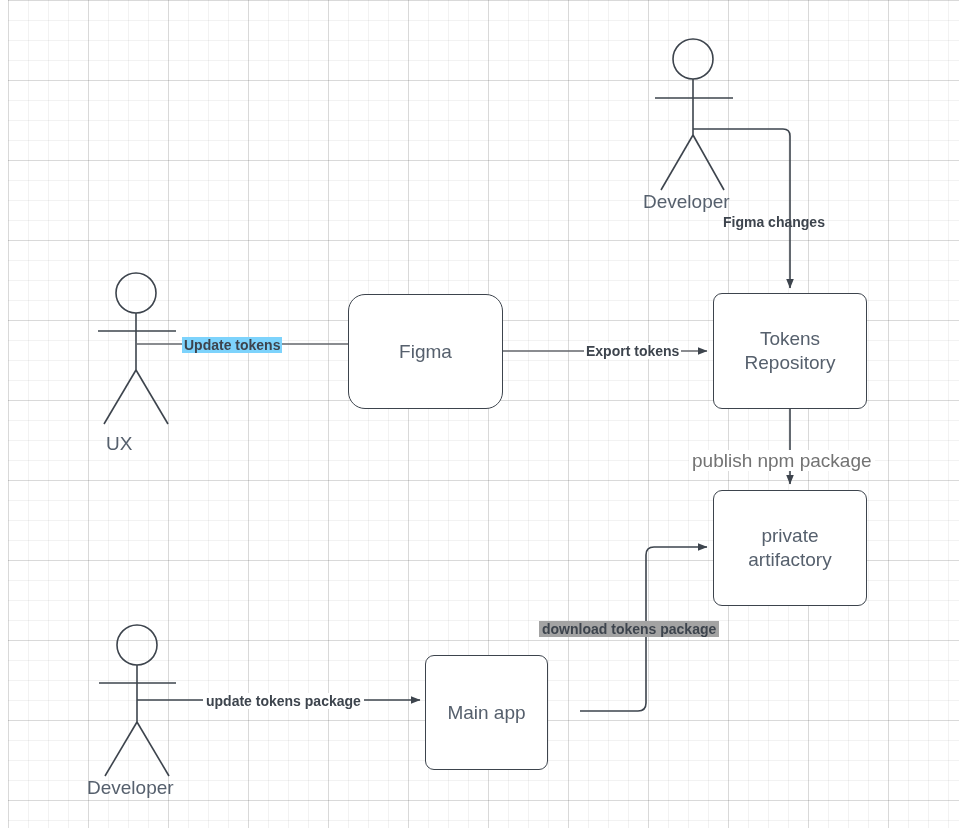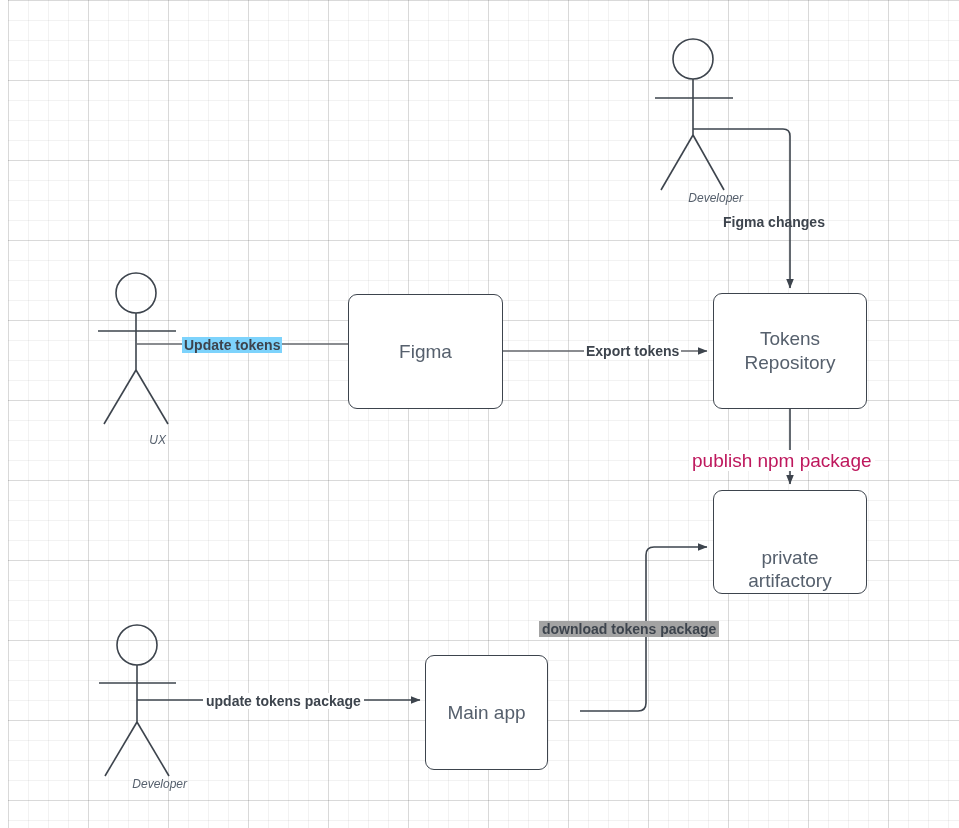--- a/index.html
+++ b/index.html
@@ -44,28 +44,27 @@
     line-height: 1;
   }
   .lbl-edge-bold {
     font-size: 14px;
     font-weight: bold;
     color: #3d444d;
   }
   .lbl-edge {
     font-size: 19px;
     font-weight: 400;
-    color: #be185d;
+    color: #737373;
   }
   .lbl-actor {
-    font-size: 12px;
+    font-size: 19px;
     font-weight: 400;
     color: #56606d;
-    text-align: right;
-    font-style: italic;
+    text-align: left;
   }
   .node-box {
     position: absolute;
     background: #ffffff;
     border: 1.2px solid #3d444d;
     border-radius: 9px;
     display: flex;
     align-items: center;
     justify-content: center;
     box-sizing: border-box;
@@ -121,32 +120,32 @@
 
     <path d="M 503 351 L 707 351" stroke="#63666b" stroke-width="1.4" fill="none" marker-end="url(#arrow)"></path>
 
     <path d="M 790 409 L 790 484" stroke="#3d444d" stroke-width="1.6" fill="none" marker-end="url(#arrow)"></path>
 
     <path d="M 137 700 L 420 700" stroke="#3d444d" stroke-width="1.6" fill="none" marker-end="url(#arrow)"></path>
 
     <path d="M 580 711 L 638 711 Q 646 711 646 703 L 646 555 Q 646 547 654 547 L 707 547" stroke="#3d444d" stroke-width="1.6" fill="none" marker-end="url(#arrow)"></path>
   </svg>
 
-  <div class="node-box" style="left:348px; top:294px; width:155px; height:115px;">
+  <div class="node-box" style="left:348px; top:294px; width:155px; height:115px;border-radius:17px;">
     <div class="node-text">Figma</div>
   </div>
 
   <div class="node-box" style="left:713px; top:293px; width:154px; height:116px;">
     <div class="node-text">
       <span>Tokens</span><br>
       <span>Repository</span>
     </div>
   </div>
 
-  <div class="node-box" style="left:713px; top:490px; width:154px; height:104px;align-items:flex-end;">
+  <div class="node-box" style="left:713px; top:490px; width:154px; height:116px;">
     <div class="node-text">
       <span>private</span><br>
       <span>artifactory</span>
     </div>
   </div>
 
   <div class="node-box" style="left:425px; top:655px; width:123px; height:115px;">
     <div class="node-text">Main app</div>
   </div>
 

